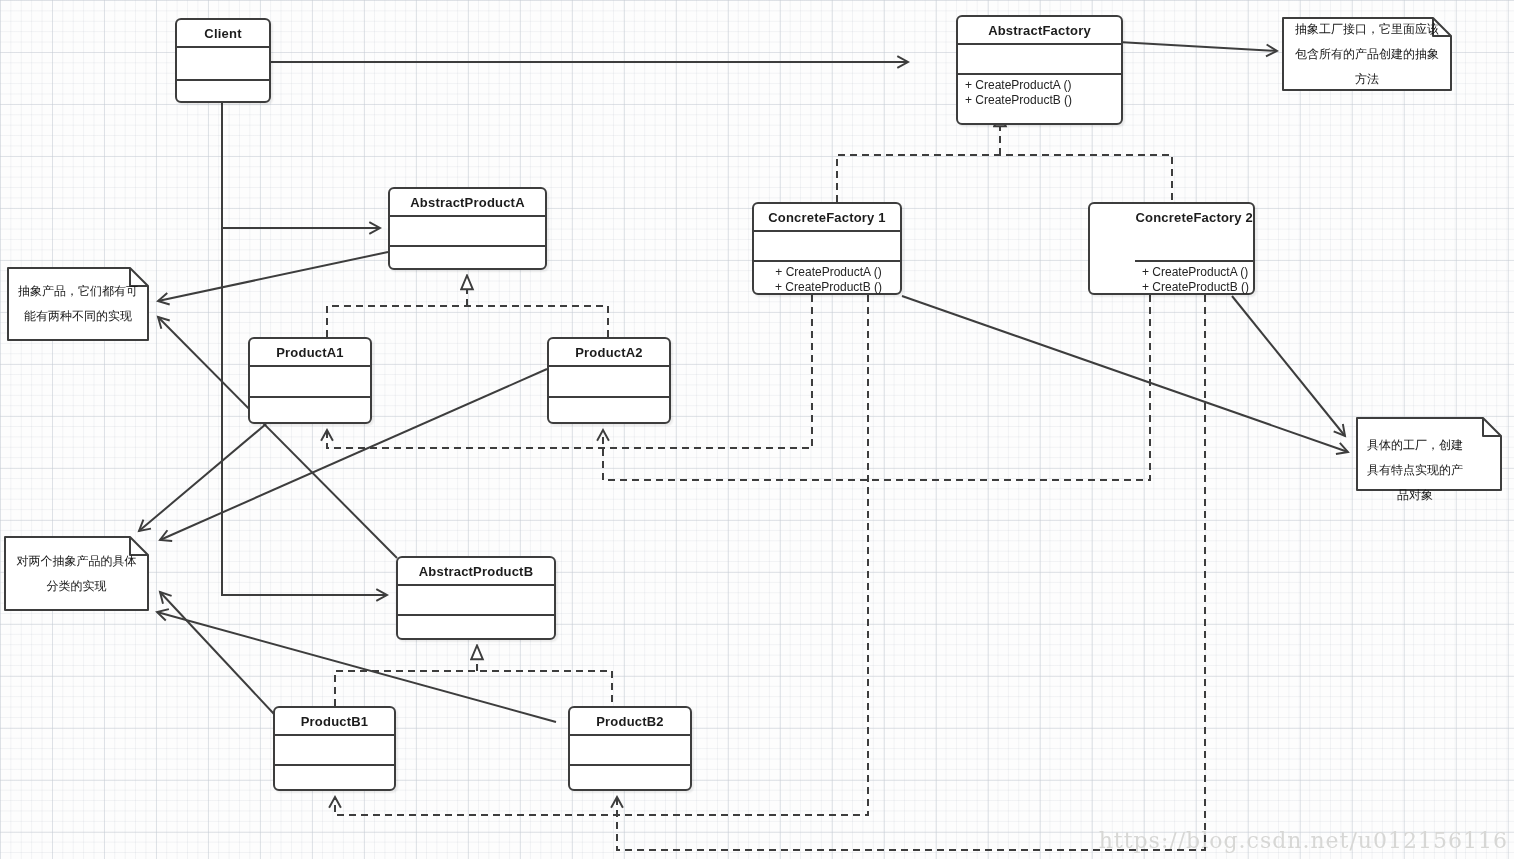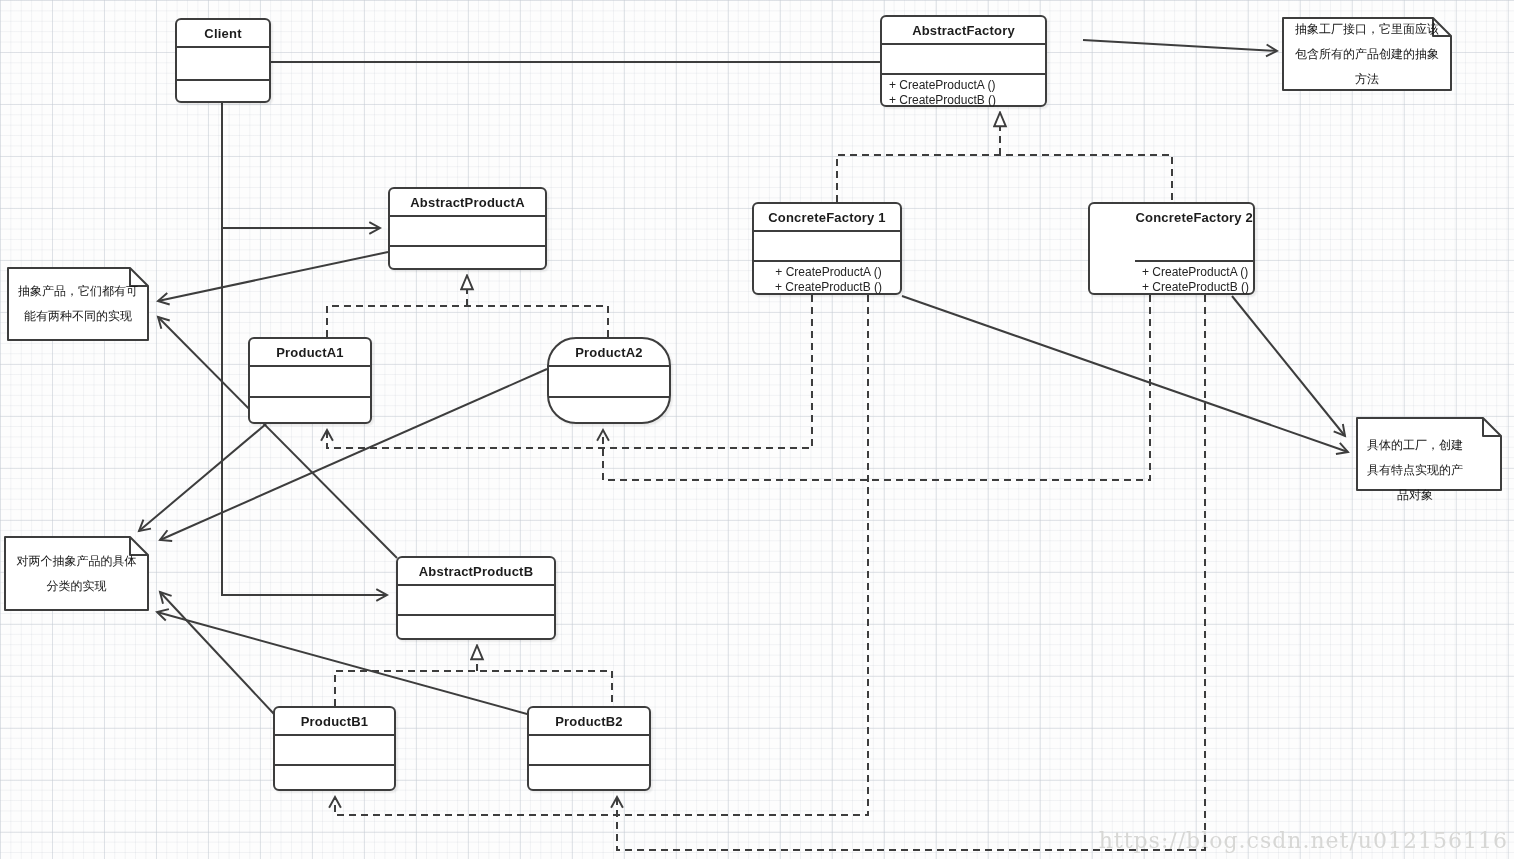--- a/index.html
+++ b/index.html
@@ -94,21 +94,21 @@
     <path d="M1483,418 V436 H1501" fill="none"></path>
   </g>
 </svg>
 
 <div class="uml" style="left:175px;top:18px;width:96px;height:85px;">
   <div class="uml-title">Client</div>
   <div class="uml-attrs" style="height:31px;"></div>
   <div class="uml-methods"></div>
 </div>
 
-<div class="uml" style="left:880px;top:15px;width:167px;height:92px;">
+<div class="uml" style="left:956px;top:15px;width:167px;height:110px;">
   <div class="uml-title">AbstractFactory</div>
   <div class="uml-attrs"></div>
   <div class="uml-methods">
     <div class="m">+ CreateProductA ()</div>
     <div class="m">+ CreateProductB ()</div>
   </div>
 </div>
 
 <div class="uml" style="left:388px;top:187px;width:159px;height:83px;">
   <div class="uml-title">AbstractProductA</div>
@@ -133,39 +133,39 @@
     <div class="m">+ CreateProductB ()</div>
   </div>
 </div>
 
 <div class="uml" style="left:248px;top:337px;width:124px;height:87px;">
   <div class="uml-title">ProductA1</div>
   <div class="uml-attrs" style="height:29px;"></div>
   <div class="uml-methods"></div>
 </div>
 
-<div class="uml" style="left:547px;top:337px;width:124px;height:87px;border-radius:29px;">
+<div class="uml" style="left:547px;top:337px;width:124px;height:87px;">
   <div class="uml-title">ProductA2</div>
   <div class="uml-attrs" style="height:29px;"></div>
   <div class="uml-methods"></div>
 </div>
 
 <div class="uml" style="left:396px;top:556px;width:160px;height:84px;">
   <div class="uml-title">AbstractProductB</div>
   <div class="uml-attrs"></div>
   <div class="uml-methods"></div>
 </div>
 
 <div class="uml" style="left:273px;top:706px;width:123px;height:85px;">
   <div class="uml-title">ProductB1</div>
   <div class="uml-attrs"></div>
   <div class="uml-methods"></div>
 </div>
 
-<div class="uml" style="left:527px;top:706px;width:124px;height:85px;">
+<div class="uml" style="left:568px;top:706px;width:124px;height:85px;">
   <div class="uml-title">ProductB2</div>
   <div class="uml-attrs"></div>
   <div class="uml-methods"></div>
 </div>
 
 <div class="note-text" style="left:1283px;top:18px;width:168px;height:72px;">抽象工厂接口，它里面应该包含所有的产品创建的抽象方法</div>
 <div class="note-text" style="left:8px;top:268px;width:140px;height:72px;">抽象产品，它们都有可能有两种不同的实现</div>
 <div class="note-text" style="left:5px;top:537px;width:143px;height:73px;">对两个抽象产品的具体分类的实现</div>
 <div class="note-text" style="left:1357px;top:434px;width:116px;height:72px;">具体的工厂，创建具有特点实现的产品对象</div>
 

